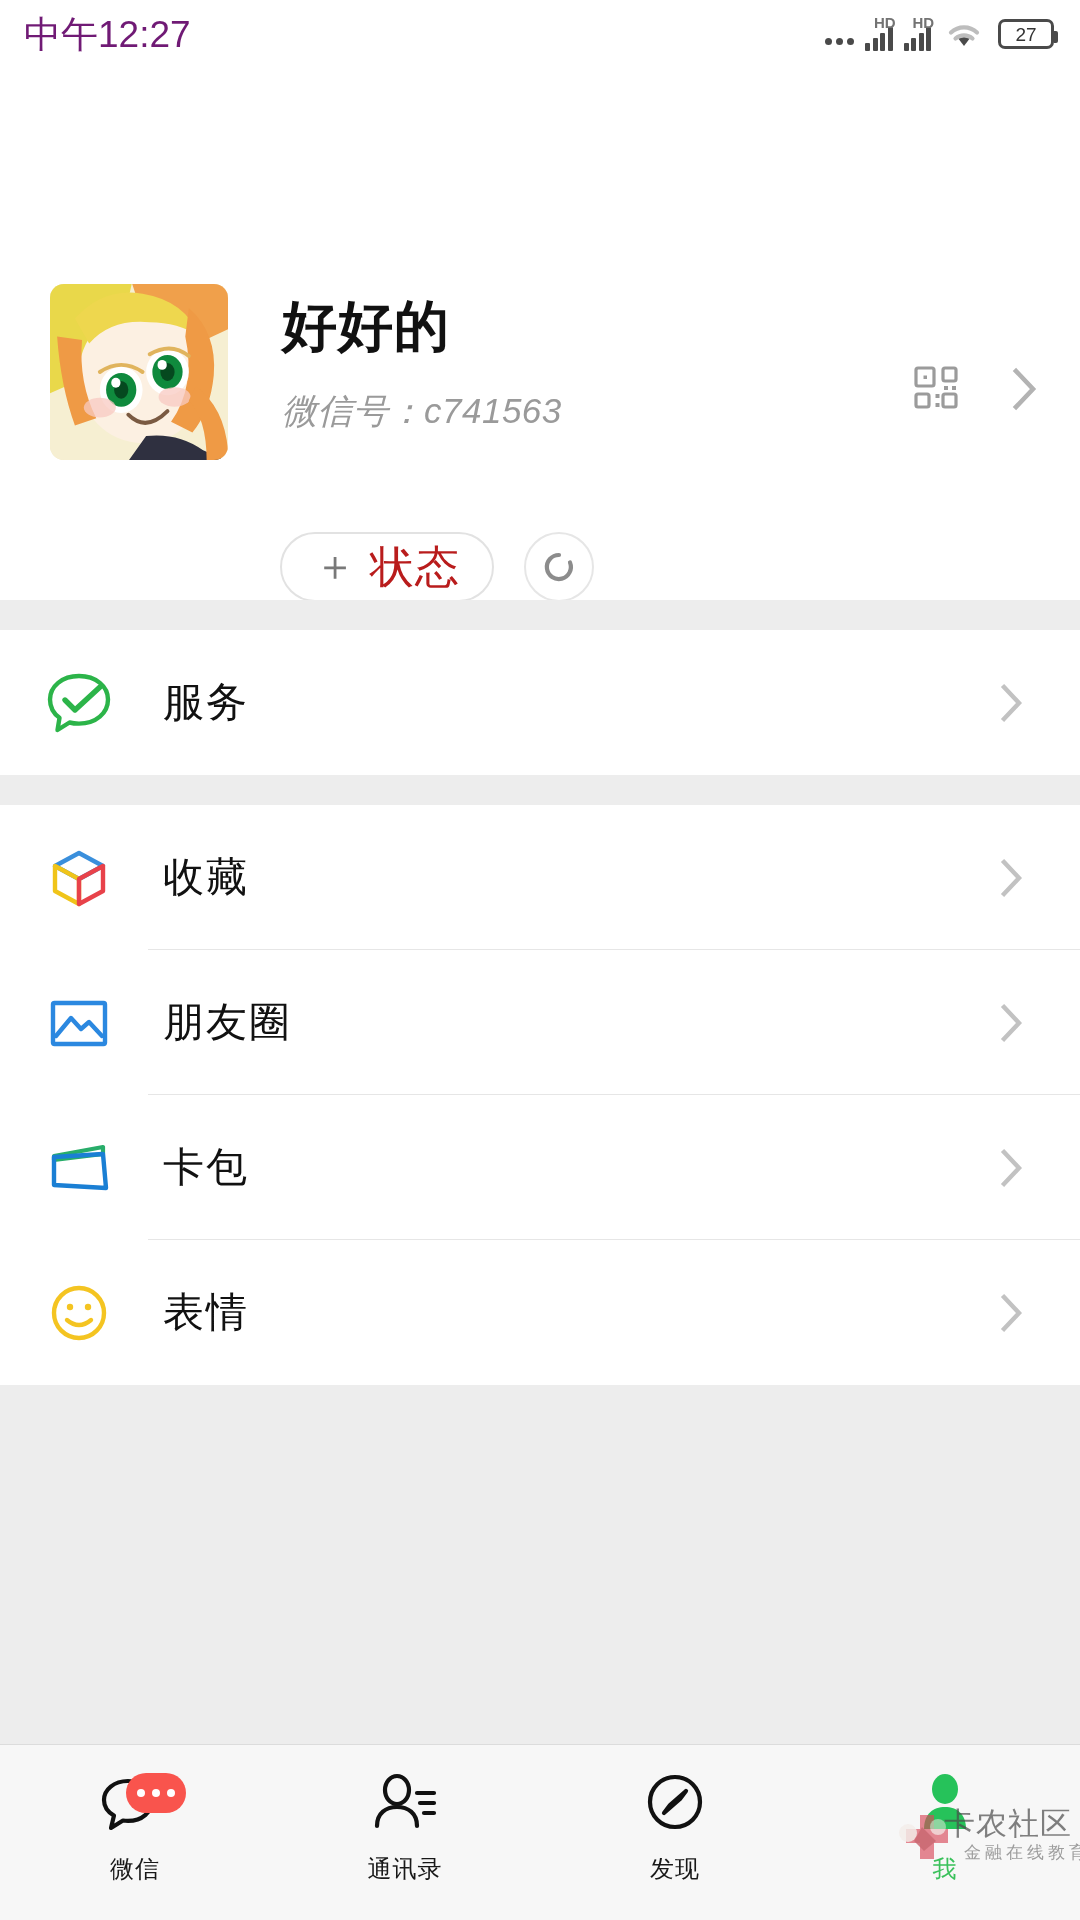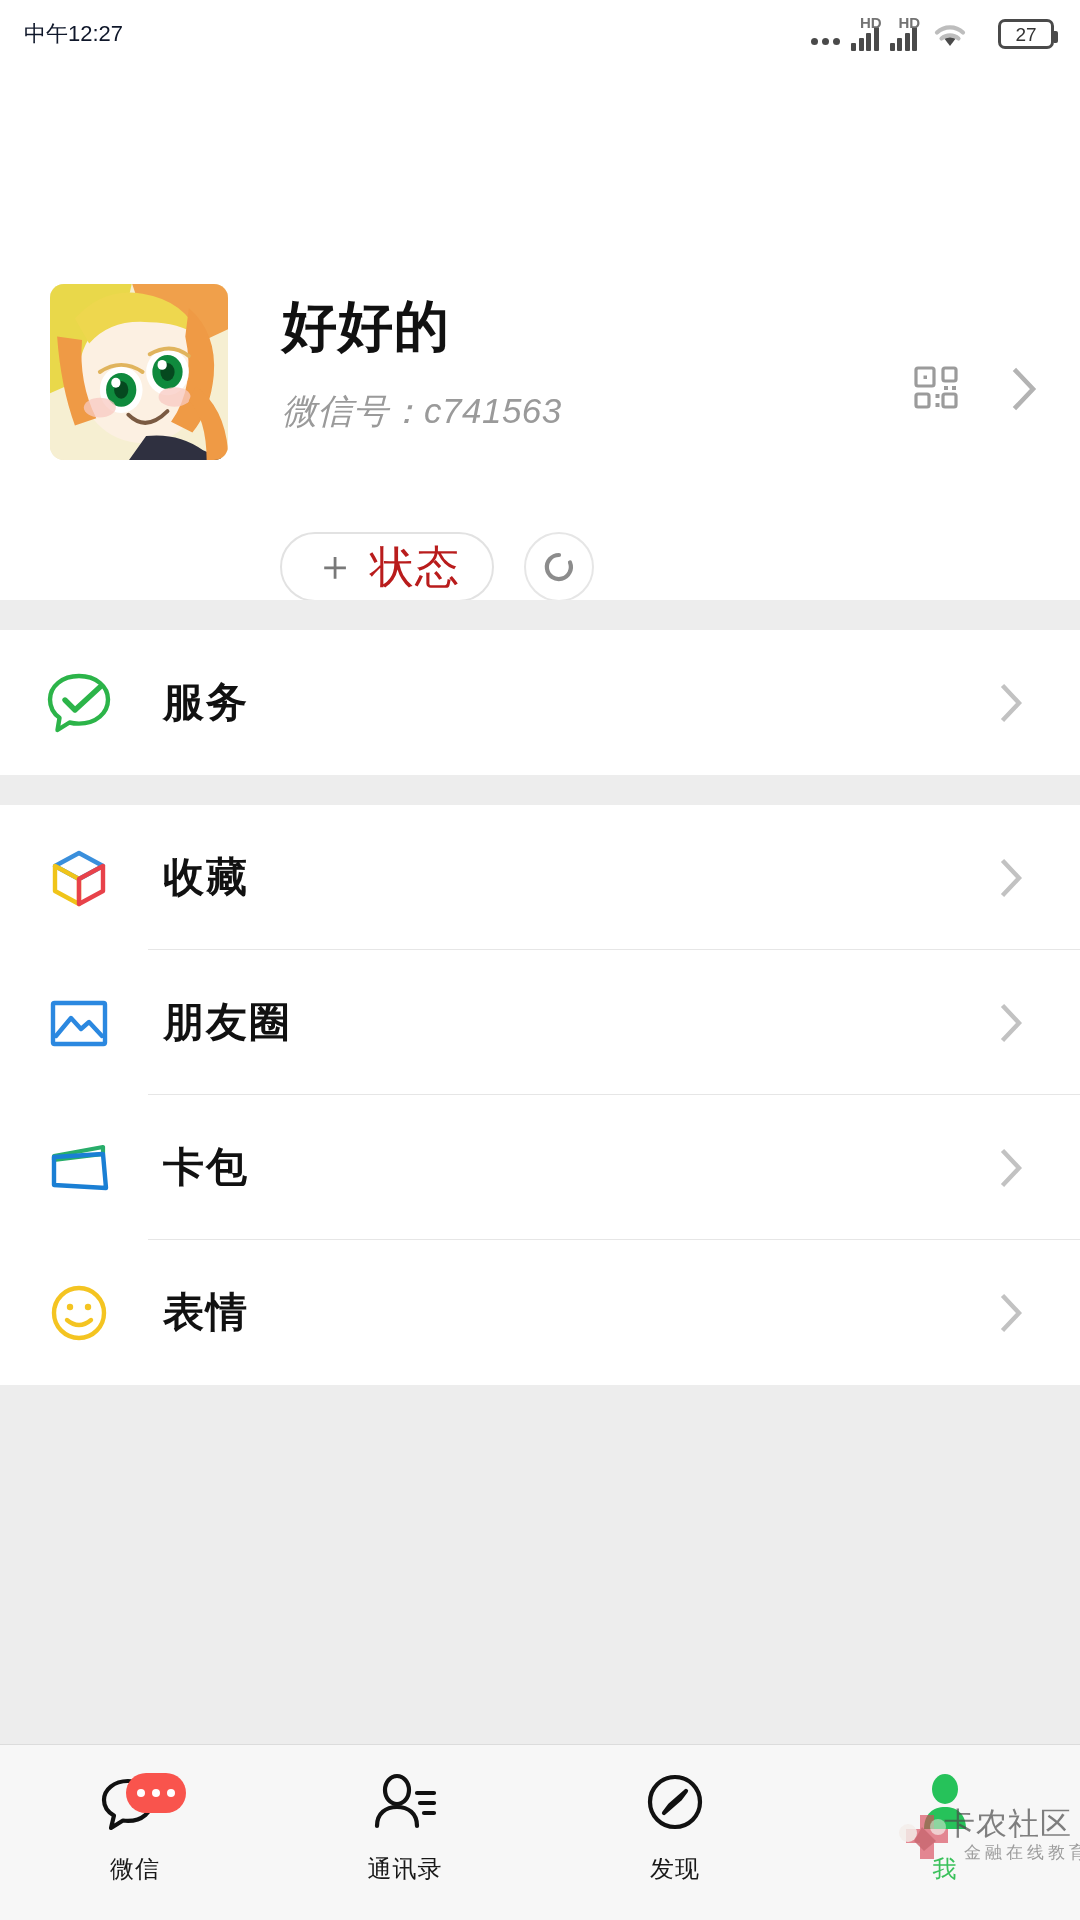--- a/index.html
+++ b/index.html
@@ -11,21 +11,21 @@
   }
   #app { position:relative; width:1080px; height:1920px; background:#ededed; }
 
   
   .statusbar{
     position:absolute; top:0; left:0; width:1080px; height:68px;
     background:#ffffff; display:flex; align-items:center;
     padding:0 26px 0 24px;
   }
   .status-clock{
-    font-size:22px; color:#0f172a; letter-spacing:0px;
+    font-size:37px; color:#701a75; letter-spacing:0px;
     font-weight:400; line-height:1;
   }
   .status-right{
     margin-left:auto; display:flex; align-items:center; gap:11px;
   }
   .dots3{ display:flex; align-items:flex-end; gap:4px; height:30px; padding-bottom:4px;}
   .dots3 i{ width:7px; height:7px; border-radius:50%; background:#4a4a4a; display:block;}
   .sig-wrap{ position:relative; display:flex; align-items:flex-end; height:34px;}
   .sig-hd{
     position:absolute; top:-2px; left:9px;
@@ -34,21 +34,21 @@
   .bars{ display:flex; align-items:flex-end; gap:2.5px; height:24px; margin-top:8px;}
   .bars i{ width:5px; background:#4a4a4a; display:block; border-radius:1px;}
   .bars i:nth-child(1){height:8px;}
   .bars i:nth-child(2){height:13px;}
   .bars i:nth-child(3){height:18px;}
   .bars i:nth-child(4){height:24px;}
   .wifi{ width:38px; height:30px; position:relative; margin-left:3px;}
   .batt{
     width:56px; height:30px; border:3px solid #4a4a4a; border-radius:7px;
     display:flex; align-items:center; justify-content:center; position:relative;
-    margin-left:18px;
+    margin-left:4px;
   }
   .batt:after{
     content:""; position:absolute; right:-7px; top:9px;
     width:4px; height:12px; background:#4a4a4a; border-radius:0 2px 2px 0;
   }
   .batt span{ font-size:19px; color:#333; font-weight:400; line-height:1;}
 
   
   .profile-card{
     position:absolute; top:68px; left:0; width:1080px; height:532px;
@@ -107,21 +107,21 @@
   .cell{
     position:relative; height:145px; width:1080px;
     display:flex; align-items:center; background:#ffffff;
   }
   .cell .ic{
     width:78px; height:78px; margin-left:40px; flex:none;
     display:flex; align-items:center; justify-content:center;
   }
   .cell .lbl{
     margin-left:45px; font-size:41px; color:#111111;
-    letter-spacing:2px; font-weight:700;
+    letter-spacing:2px; font-weight:400;
   }
   .cell .arrow{ margin-left:auto; margin-right:56px; width:24px; height:42px;}
   .hairline{
     position:absolute; left:148px; right:0; bottom:0; height:1px;
     background:#e6e6e6;
   }
 
   
   .tabbar{
     position:absolute; bottom:0; left:0; width:1080px; height:176px;

